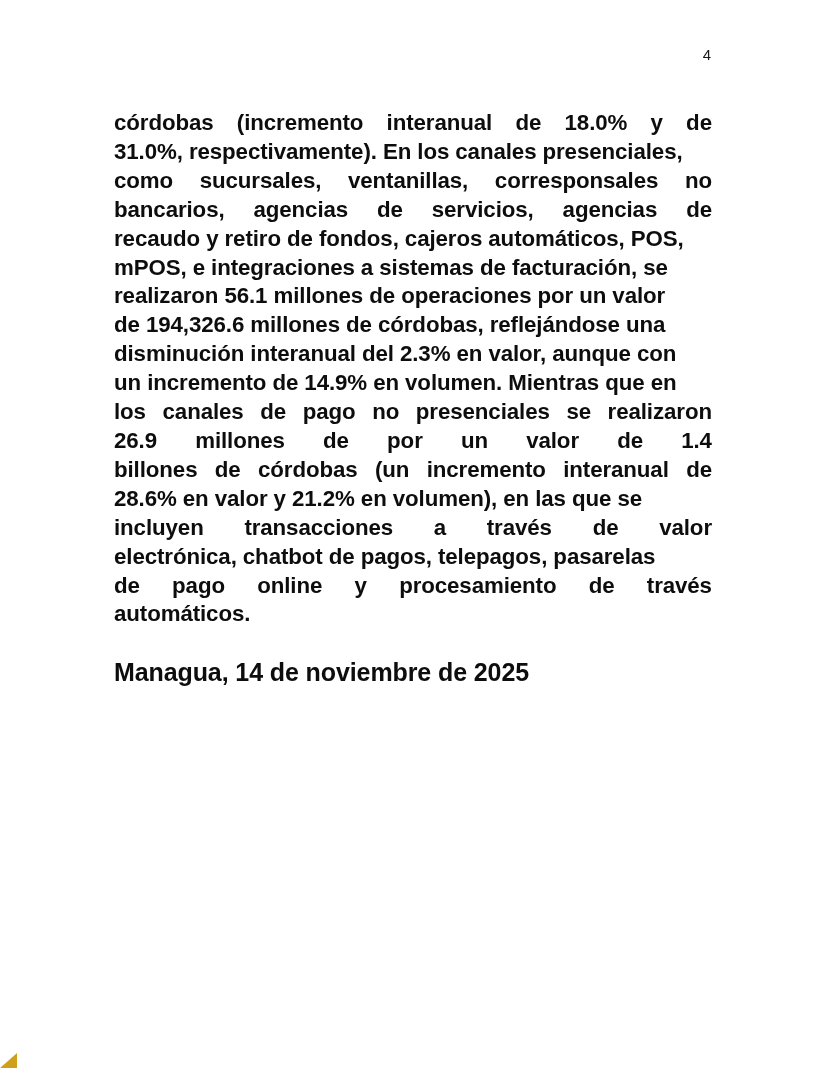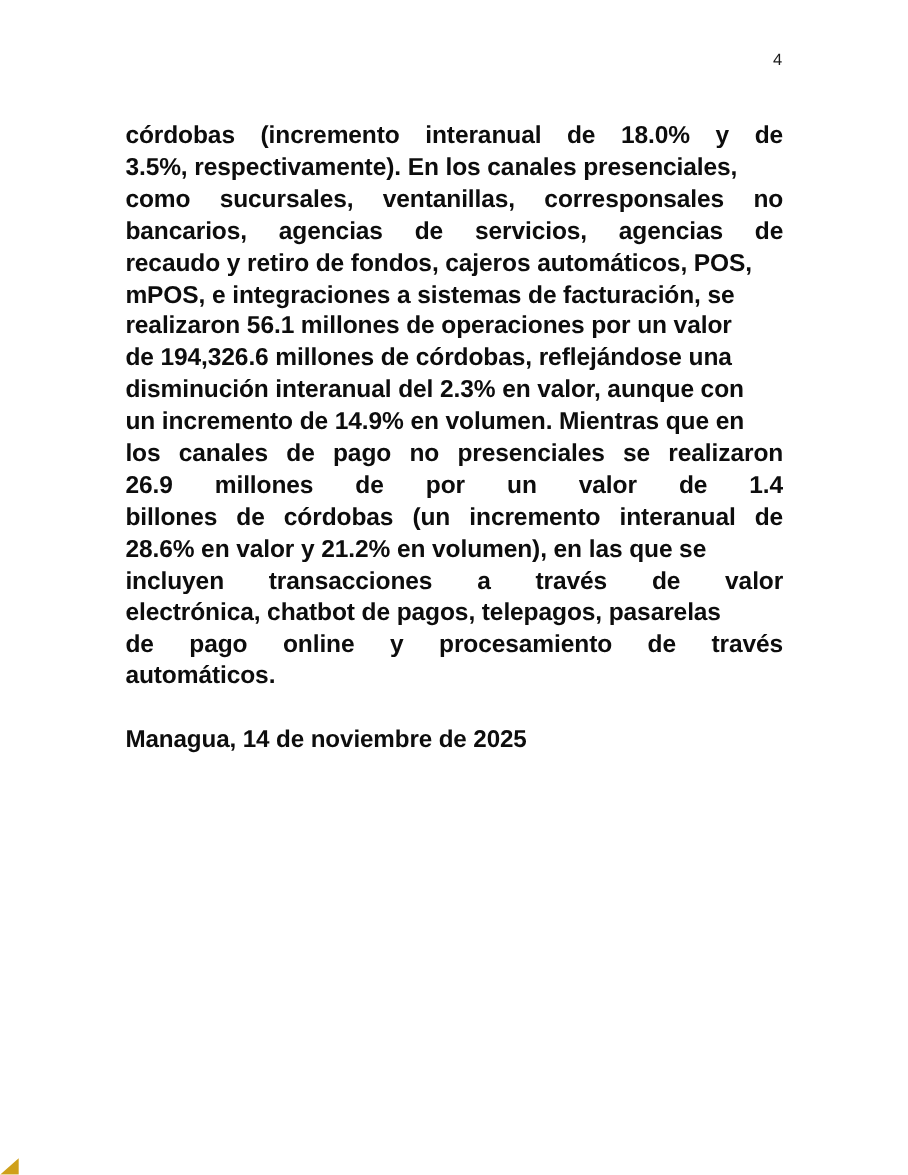--- a/index.html
+++ b/index.html
@@ -56,21 +56,21 @@
     white-space: pre;
   }
   .line-justified > span {
     display: inline-block;
   }
   .para-gap {
     height: 28.9px;
   }
   .signoff {
     margin: 0;
-    font-size: 22px;
+    font-size: 25px;
     font-weight: 700;
     line-height: 28.9px;
     color: #0d0d0d;
     letter-spacing: -0.1px;
     white-space: nowrap;
   }
   .corner-mark {
     position: absolute;
     left: 0;
     bottom: 0;
@@ -87,21 +87,21 @@
 <div class="page">
 
   <div class="page-number">4</div>
 
   <div class="content">
 
     <div class="para">
       <span class="line-justified">
         <span>córdobas</span><span>(incremento</span><span>interanual</span><span>de</span><span>18.0%</span><span>y</span><span>de</span>
       </span>
-      <span class="line">3.5%, respectivamente). En los canales presenciales,</span>
+      <span class="line">31.0%, respectivamente). En los canales presenciales,</span>
       <span class="line-justified">
         <span>como</span><span>sucursales,</span><span>ventanillas,</span><span>corresponsales</span><span>no</span>
       </span>
       <span class="line-justified">
         <span>bancarios,</span><span>agencias</span><span>de</span><span>servicios,</span><span>agencias</span><span>de</span>
       </span>
       <span class="line">recaudo y retiro de fondos, cajeros automáticos, POS,</span>
       <span class="line">mPOS, e integraciones a sistemas de facturación, se</span>
       <span class="line">realizaron 56.1 millones de operaciones por un valor</span>
       <span class="line">de 194,326.6 millones de córdobas, reflejándose una</span>

